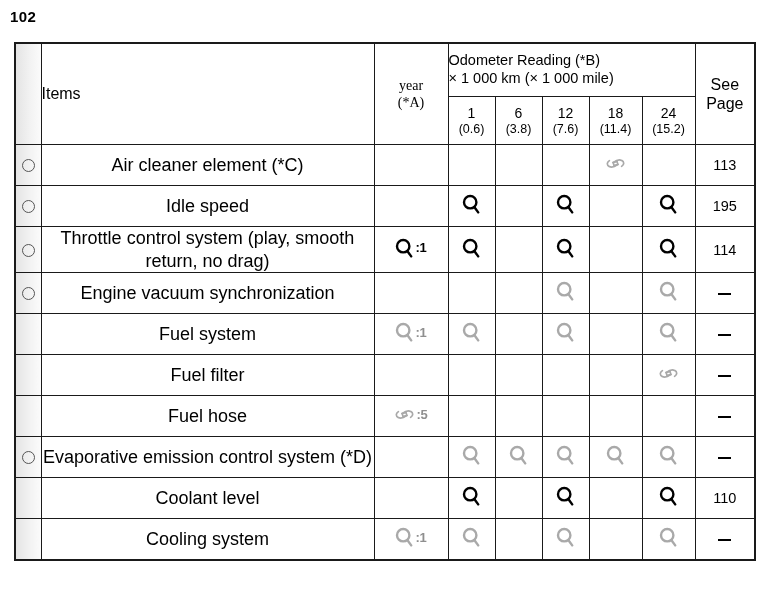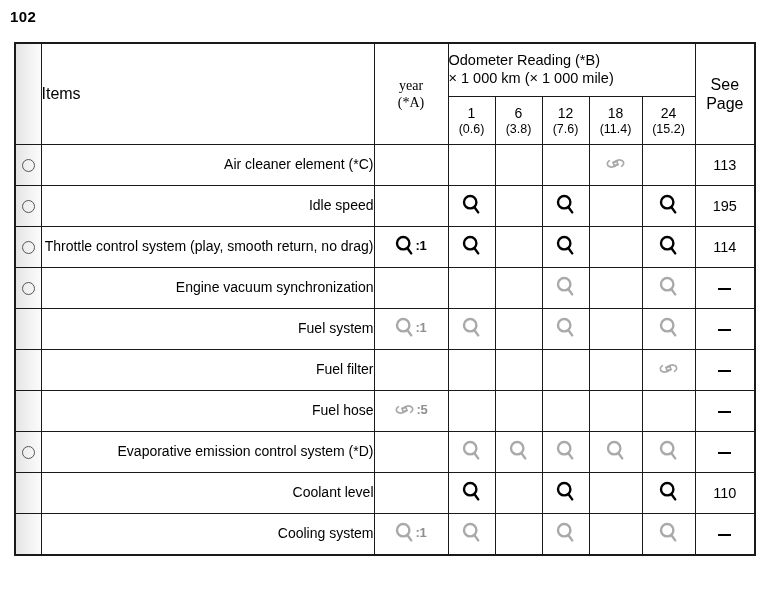--- a/index.html
+++ b/index.html
@@ -109,22 +109,22 @@
   }
   .mark-circle {
     display: inline-block;
     width: 11px;
     height: 11px;
     border: 1.4px solid #555;
     border-radius: 50%;
     vertical-align: middle;
   }
   .cell-item {
-    text-align: right;
-    font-size: 14px;
+    text-align: center;
+    font-size: 18px;
     line-height: 1.25;
     padding: 6px 6px 6px 10px;
     margin-top: 35px;
   }
   .cell-sym {
     text-align: center;
     height: 40px;
   }
   .cell-page {
     text-align: center;

